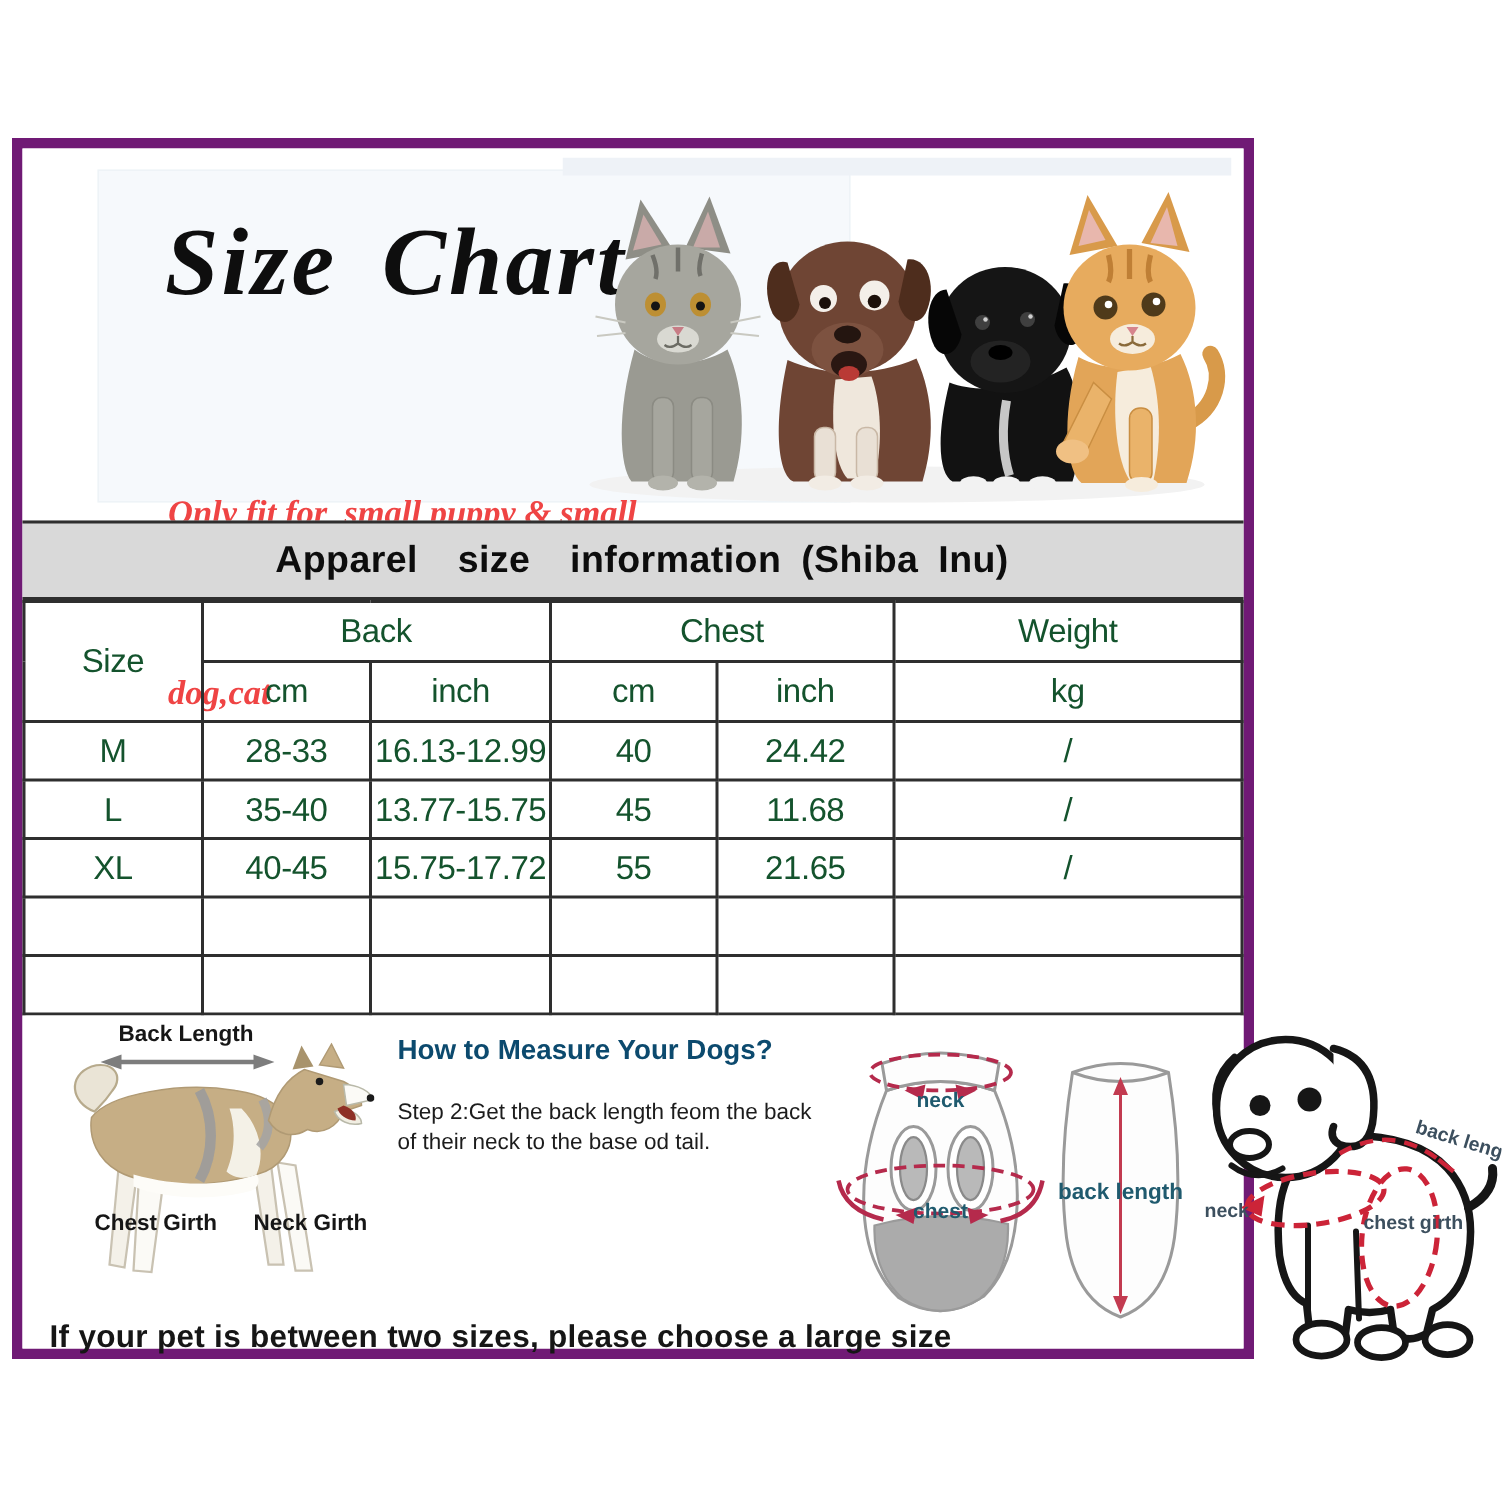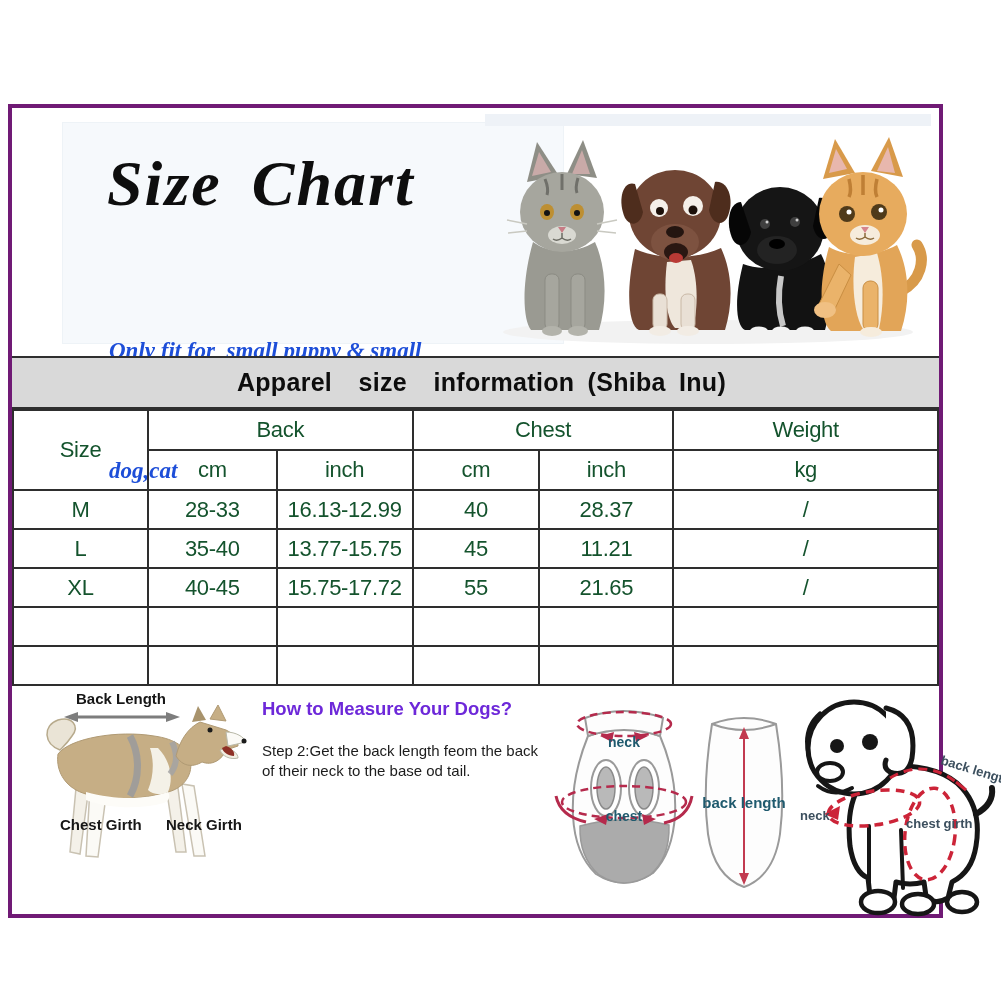--- a/index.html
+++ b/index.html
@@ -1,31 +1,31 @@
 <!DOCTYPE html>
 <html><head>
 <meta charset="utf-8">
 <style>
   * { margin:0; padding:0; box-sizing:border-box; }
   body { font-family:"Liberation Sans", sans-serif; background:#fff; }
   .canvas { position:relative; width:1001px; height:1001px; background:#fff; overflow:hidden; }
 
-  .frame { position:absolute; left:8px; top:104px; width:935px; height:814px;
-           border:4px solid #701a75; background:#fff; }
+  .frame { position:absolute; left:8px; top:92px; width:828px; height:814px;
+           border:7px solid #701a75; background:#fff; }
 
   
   .hero { position:absolute; left:0; top:0; width:100%; height:248px; background:#fff; }
   .hero-panel { position:absolute; left:50px; top:14px; width:502px; height:222px;
                 background:#f6f9fc; border:1px solid #eef3f7; }
   .hero-title { position:absolute; left:44px; top:24px;
                 font-family:"Liberation Serif", serif; font-style:italic; font-weight:bold;
                 font-size:64px; color:#0e0e0e; letter-spacing:2px; word-spacing:12px; }
   .hero-sub { position:absolute; left:46px; top:128px; width:430px;
               font-family:"Liberation Serif", serif; font-style:italic; font-weight:bold;
-              font-size:23px; line-height:40px; color:#1d4ed8; white-space:pre-wrap; }
+              font-size:23px; line-height:40px; color:#ef4444; white-space:pre-wrap; }
   .pets { position:absolute; right:8px; top:6px; }
 
   
   .banner { position:absolute; left:0; top:248px; width:100%; height:53px;
             background:#d9d9d9; border-top:2px solid #2f2f2f; border-bottom:2px solid #2f2f2f;
             text-align:center; font-weight:bold; font-size:25px; line-height:48px;
             color:#0d0d0d; white-space:pre-wrap; word-spacing:6px; letter-spacing:0.3px;padding-left:12px; }
 
   
   .size-table { position:absolute; left:0; top:301px; width:100%; height:277px;
@@ -40,21 +40,21 @@
 
   .dog-block { position:absolute; left:18px; top:2px; width:232px; height:200px; }
   .dog-svg { position:absolute; left:0; top:16px; }
   .dog-label { position:absolute; font-weight:bold; font-size:15px; color:#161616; white-space:nowrap; }
   .lbl-backlength { left:46px; top:2px; }
   .lbl-neckgirth  { left:136px; top:84px;margin-top:44px; }
   .lbl-chestgirth { left:30px; top:128px; }
   .dog-arrow { position:absolute; left:34px; top:23px; }
 
   .howto { position:absolute; left:250px; top:12px; width:282px; color:#1c1c1c; }
-  .howto h3 { font-size:18.5px; font-weight:bold; margin:0 0 21px; color:#6d28d9; }
+  .howto h3 { font-size:18.5px; font-weight:bold; margin:0 0 21px; color:#0c4a6e; }
   .howto p { font-size:15px; line-height:1.33; margin:0 0 19px; }
 
   .garments { position:absolute; left:540px; top:8px; }
   .puppy { position:absolute; left:778px; top:0; }
 
   .svg-label { font-family:"Liberation Sans", sans-serif; font-weight:bold; }
 
   .footer-note { position:absolute; left:18px; top:203px; font-size:21px; font-weight:600;
                  color:#161616; letter-spacing:0.2px; }
 </style>
@@ -184,29 +184,29 @@
           <td>inch</td>
           <td>cm</td>
           <td>inch</td>
           <td>kg</td>
         </tr>
         <tr class="rd">
           <td>M</td>
           <td>28-33</td>
           <td>16.13-12.99</td>
           <td>40</td>
-          <td>28.37</td>
+          <td>24.42</td>
           <td>/</td>
         </tr>
         <tr class="rd">
           <td>L</td>
           <td>35-40</td>
           <td>13.77-15.75</td>
           <td>45</td>
-          <td>11.21</td>
+          <td>11.68</td>
           <td>/</td>
         </tr>
         <tr class="rd">
           <td>XL</td>
           <td>40-45</td>
           <td>15.75-17.72</td>
           <td>55</td>
           <td>21.65</td>
           <td>/</td>
         </tr>
@@ -319,16 +319,17 @@
           <ellipse cx="140" cy="148" rx="25" ry="46" transform="rotate(6 140 148)" stroke-width="3.5" stroke-dasharray="9 6"></ellipse>
           <path d="M100,92 Q134,72 166,96" stroke-width="3" stroke-dasharray="9 6"></path>
           <polygon points="34,128 50,120 48,134" fill="#cc2438" stroke="none"></polygon>
           <path d="M166,96 L176,104" stroke-width="3"></path>
         </g>
         <text x="150" y="78" transform="rotate(17 150 78)" font-size="13" fill="#3c4f5e" class="svg-label">back length</text>
         <text x="10" y="134" font-size="13" fill="#3c4f5e" class="svg-label">neck</text>
         <text x="116" y="142" font-size="13" fill="#3c4f5e" class="svg-label">chest girth</text>
       </svg>
 
+      <div class="footer-note">If your pet is between two sizes, please choose a large size</div>
     </section>
 
   </div>
 </div>
 
 </body></html>

